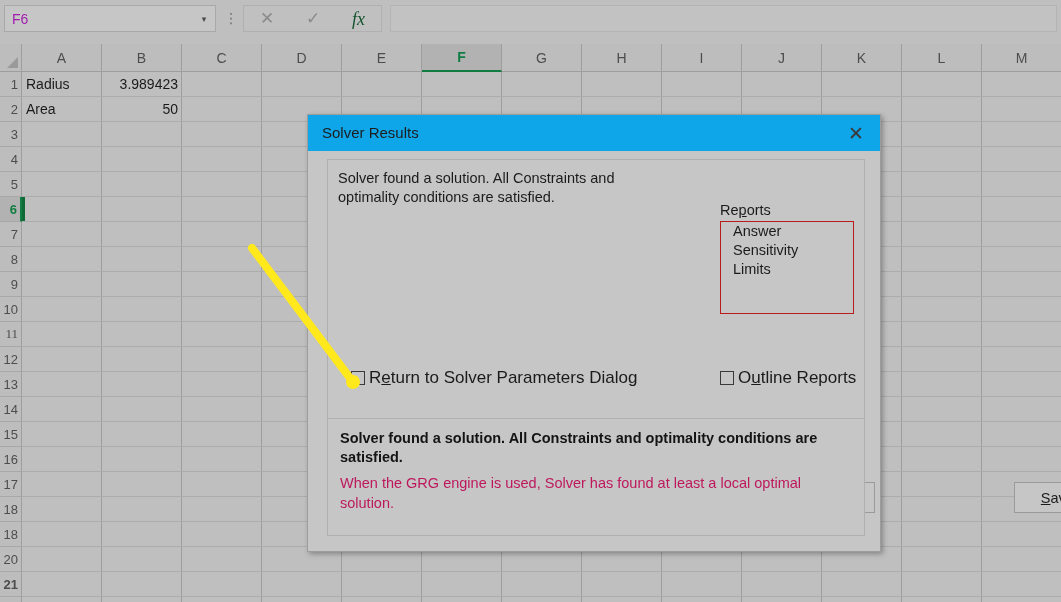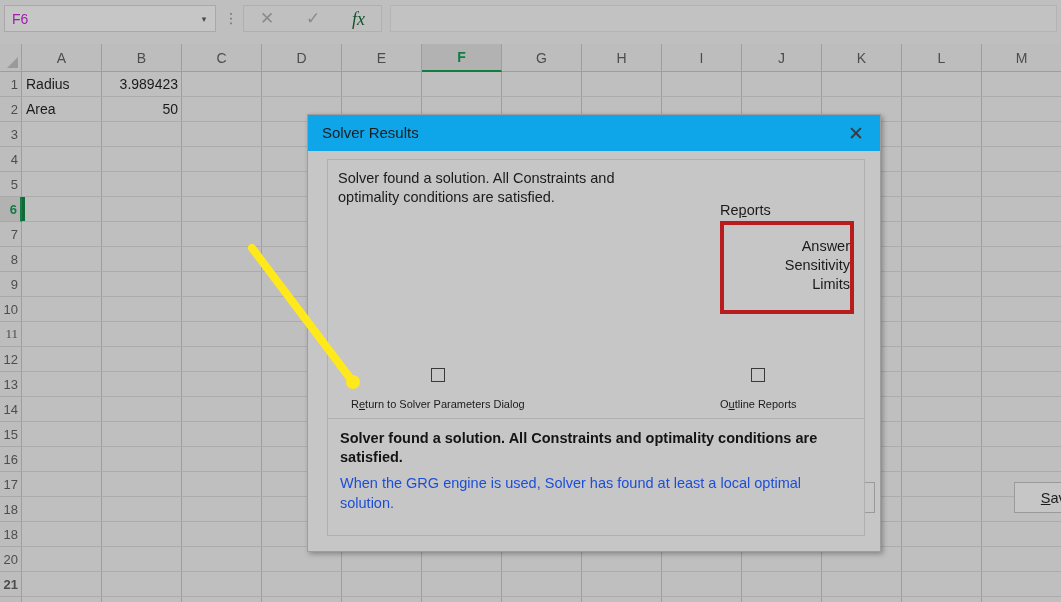--- a/index.html
+++ b/index.html
@@ -140,29 +140,28 @@
   .radio-dot.on::after {
     content: ""; position: absolute; left: 50%; top: 50%;
     width: 6px; height: 6px; margin: -3px 0 0 -3px;
     background: #1b1b1b; border-radius: 50%;
   }
   .reports-group {
     position: absolute; left: 392px; top: 42px; width: 134px; height: 115px;
   }
   .reports-label { font-size: 14.5px; color: #1b1b1b; margin-bottom: 3px; }
   .reports-list {
-    width: 134px; height: 93px; background: #c6c6c6; border: 4px solid #b91c1c;
-    padding: 12px 0 0 12px;
-    text-align: right;
+    width: 134px; height: 93px; background: #c6c6c6; border: 1px solid #b91c1c;
+    padding: 0 0 0 12px;
   }
   .reports-list div { font-size: 14.5px; color: #1b1b1b; line-height: 19px; }
 
   .chk-row {
-    position: absolute; display: flex; align-items: center; gap: 16px;
-    font-size: 11px; color: #1b1b1b; cursor: pointer; flex-direction: column;
+    position: absolute; display: flex; align-items: center; gap: 4px;
+    font-size: 17px; color: #1b1b1b; cursor: pointer;
   }
   .chk-row.c1 { left: 23px; top: 208px; }
   .chk-row.c2 { left: 392px; top: 208px; }
   .chk-box {
     width: 14px; height: 14px; border: 1.4px solid #3a3a3a; background: #c6c6c6; flex: none;
   }
 
   .btn {
     position: absolute; height: 31px;
     background: #c6c6c6; border: 1px solid #9a9a9a;
@@ -176,21 +175,21 @@
   .btn.save { left: 706px; top: 367px; width: 160px; }
 
   .bottom-panel {
     position: absolute; left: 19px; top: 303px; width: 538px; height: 118px;
     background: #c6c6c6; border: 1px solid #b0b0b0;
     padding: 10px 12px;
   }
   .bp-head {
     font-size: 14.5px; font-weight: bold; color: #141414; line-height: 19px; margin-bottom: 6px;
   }
-  .bp-body { font-size: 14.5px; color: #1d4ed8; line-height: 20px; }
+  .bp-body { font-size: 14.5px; color: #be185d; line-height: 20px; }
 
   .ul { text-decoration: underline; }
 
   
   .callout-svg { position: absolute; left: 0; top: 0; width: 1061px; height: 602px; pointer-events: none; }
   .magnifier {
     position: absolute; left: 174px; top: 175px; width: 95px; height: 95px;
     border-radius: 50%; background: #f3f3f3;
     border: 7px solid #fce61f;
     display: flex; align-items: center; justify-content: center;

